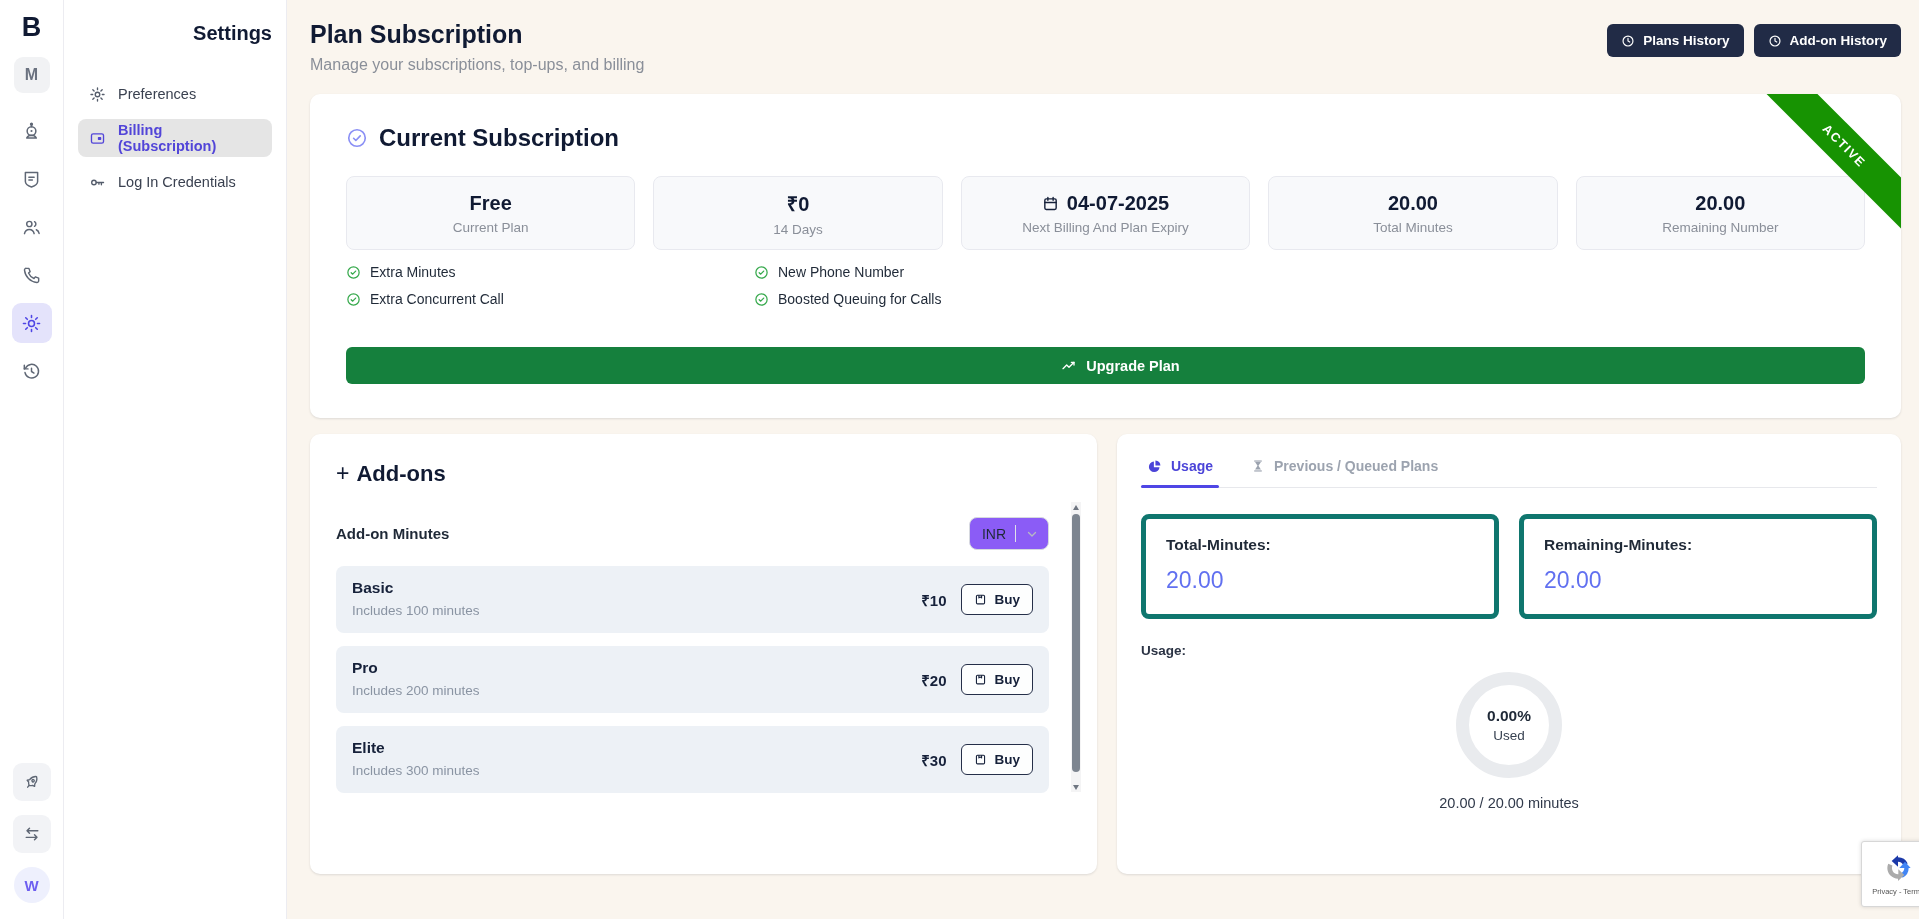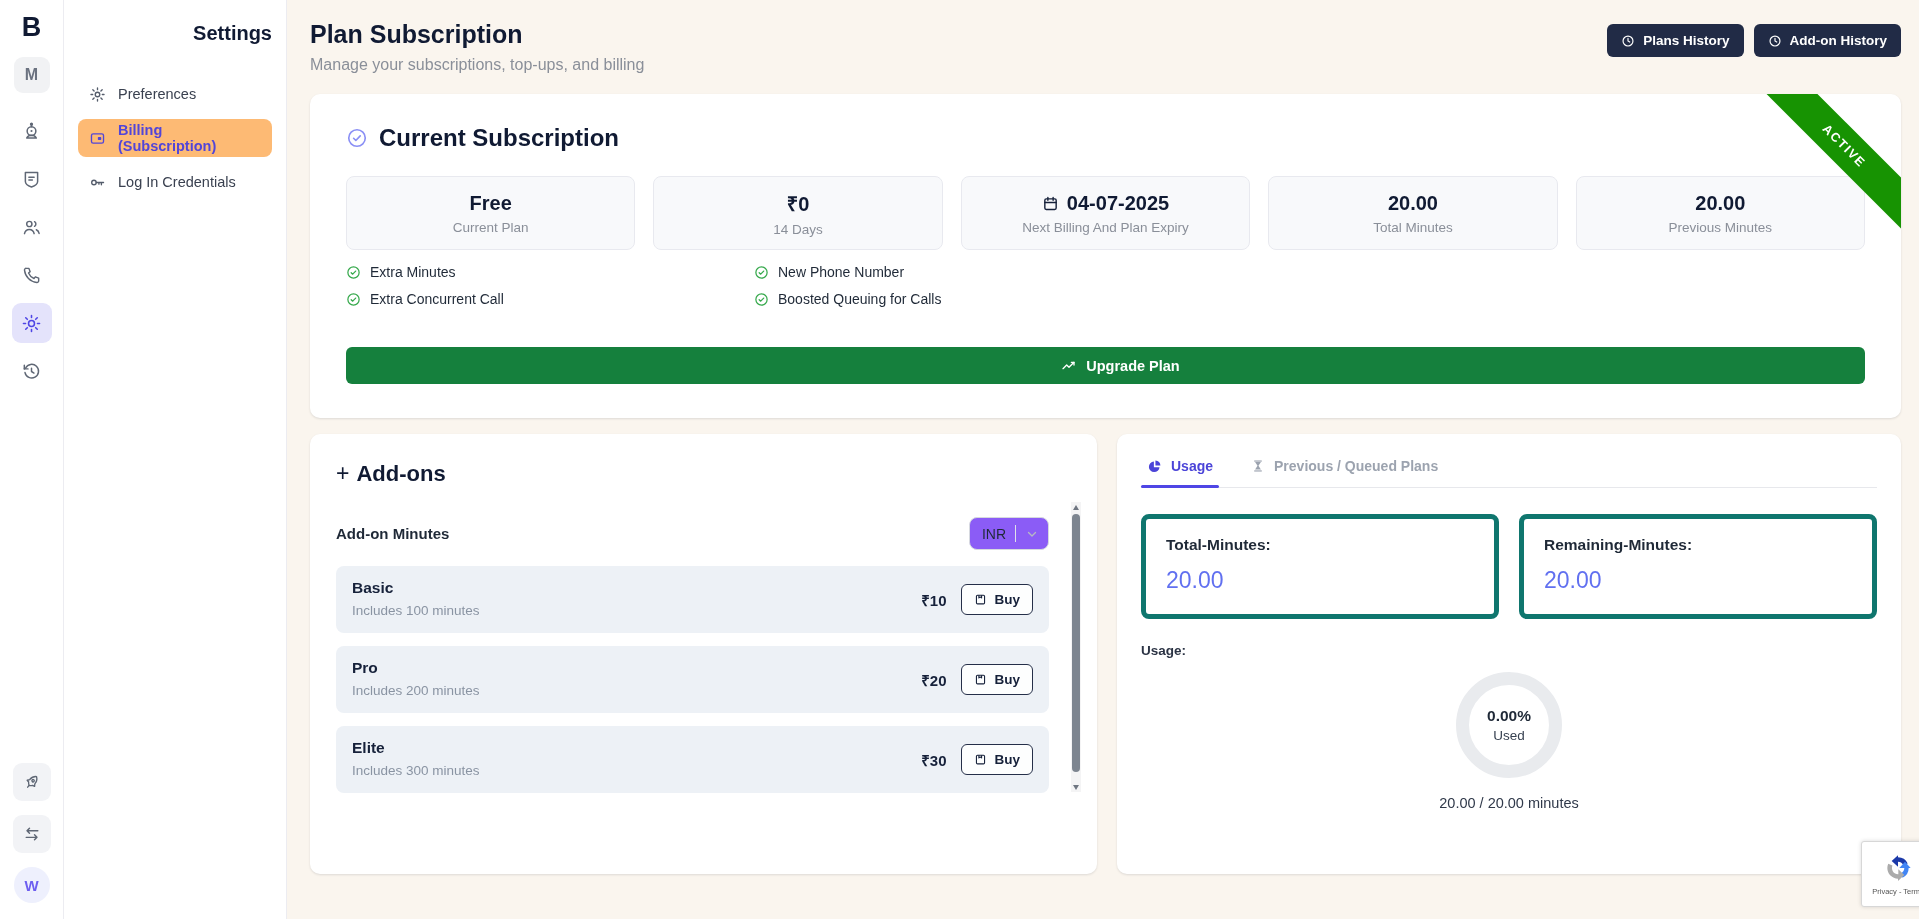--- a/index.html
+++ b/index.html
@@ -16,21 +16,21 @@
   .rail-spacer { flex:1; }
   .rail-box { width:38px; height:38px; border-radius:9px; background:#f2f3f6; display:flex; align-items:center; justify-content:center; color:#5f6775; margin-bottom:14px; cursor:pointer; }
   .rail-user { width:36px; height:36px; border-radius:50%; background:#eef0fd; color:#6d5ef0; font-size:15px; font-weight:600; display:flex; align-items:center; justify-content:center; cursor:pointer; }
 
   
   .sidebar { width:223px; background:#fff; border-right:1px solid #ececf1; padding:22px 14px; flex:none; }
   .sidebar-title { font-size:20px; font-weight:bold; color:#101a33; margin-left:6px;text-align:right; }
   .nav { margin-top:30px; display:flex; flex-direction:column; gap:6px; }
   .nav-item { display:flex; align-items:center; gap:12px; height:38px; padding:0 11px; border-radius:8px; font-size:14.5px; color:#3a4150; cursor:pointer; }
   .nav-item .ic { color:#545c6b; flex:none; }
-  .nav-item.active { background:#fdba74; color:#5245d8; font-weight:600; }
+  .nav-item.active { background:#e5e5e5; color:#5245d8; font-weight:600; }
   .nav-item.active .ic { color:#5245d8; }
 
   
   .main { flex:1; position:relative; padding:20px 18px 0 23px; overflow:hidden; }
   .page-header { display:flex; justify-content:space-between; align-items:flex-start; }
   .page-title { font-size:25px; font-weight:bold; color:#101a33; }
   .page-subtitle { font-size:16px; color:#8a8f99; margin-top:7px; }
   .header-actions { display:flex; gap:10px; margin-top:4px; }
   .dark-btn { display:flex; align-items:center; gap:8px; background:#212b46; color:#fff; border:none; border-radius:6px; padding:0 14px; height:33px; font-size:13.5px; font-weight:600; font-family:inherit; cursor:pointer; }
 
@@ -266,21 +266,21 @@
           <span>04-07-2025</span>
         </div>
         <div class="stat-label">Next Billing And Plan Expiry</div>
       </div>
       <div class="stat-card">
         <div class="stat-value">20.00</div>
         <div class="stat-label">Total Minutes</div>
       </div>
       <div class="stat-card">
         <div class="stat-value">20.00</div>
-        <div class="stat-label">Previous Minutes</div>
+        <div class="stat-label">Remaining Number</div>
       </div>
     </div>
 
     <div class="features-grid">
       <div class="feature">
         <span class="ic">
             <svg width="15" height="15" viewBox="0 0 24 24" fill="none" stroke="currentColor" stroke-width="2" stroke-linecap="round" stroke-linejoin="round">
               <circle cx="12" cy="12" r="9"></circle>
               <path d="M8.3 12.3l2.4 2.4 4.8-5"></path>
             </svg>

